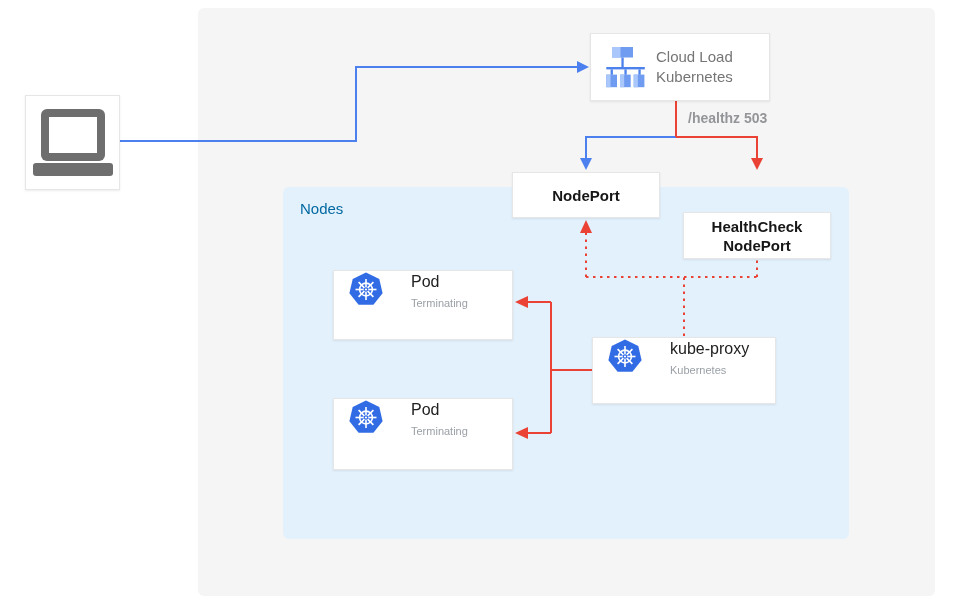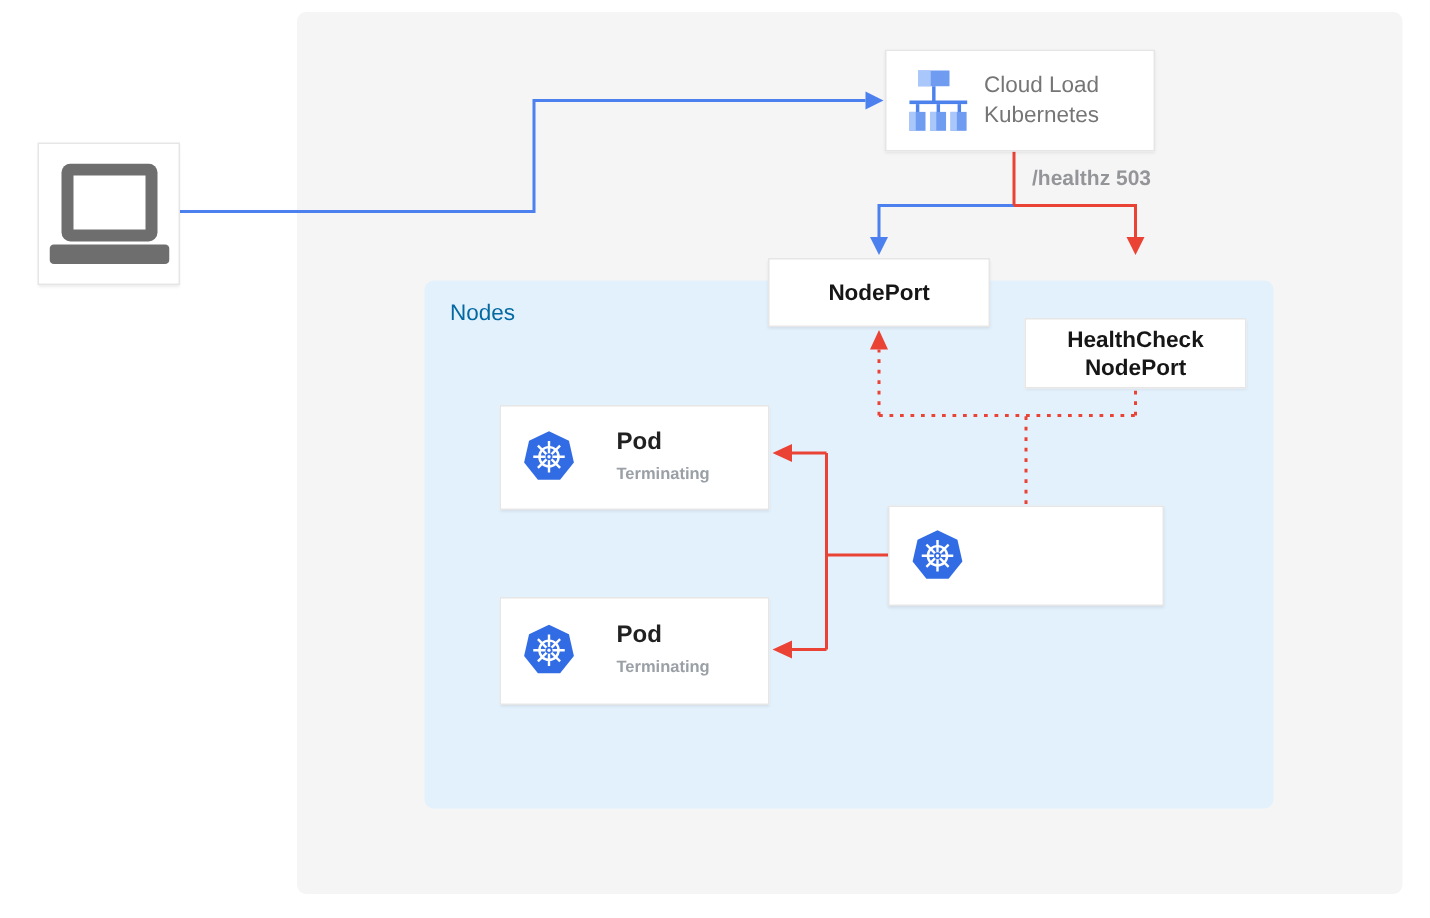--- a/index.html
+++ b/index.html
@@ -27,21 +27,21 @@
 
   .clb-card { left:590px; top:33px; width:180px; height:68px;
               display:flex; align-items:center; gap:10px; padding-left:15px; }
   .clb-text { color:#757575; font-size:15px; line-height:20px; }
 
   .port-card { display:flex; align-items:center; justify-content:center; text-align:center;
                font-weight:bold; color:#161616; font-size:15px; line-height:19px; }
   .nodeport-card { left:512px; top:172px; width:148px; height:46px; }
   .hc-card       { left:683px; top:172px; width:148px; height:47px;margin-top:40px; }
 
-  .entity-card { display:flex; align-items:center; gap:26px; padding-left:13px;font-weight:bold; }
+  .entity-card { display:flex; align-items:flex-start; gap:26px; padding-left:13px; }
   .pod1-card { left:333px; top:270px; width:180px; height:70px; }
   .pod2-card { left:333px; top:398px; width:180px; height:72px; }
   .kp-card   { left:592px; top:337px; width:184px; height:67px; }
   .entity-title { font-size:16px; color:#212121; line-height:22px; }
   .entity-sub   { font-size:11px; color:#9aa0a6; line-height:21px; }
 
   .healthz-label { position:absolute; left:688px; top:110px; font-size:14px;
                    font-weight:bold; color:#939598; z-index:2; }
 
   .k8s-icon { width:38px; height:38px; flex:0 0 auto; }
@@ -167,15 +167,19 @@
       <circle cx="19" cy="18.5" r="6.4" fill="none" stroke="#ffffff" stroke-width="1.6"></circle>
       <g stroke="#ffffff" stroke-width="1.6">
         <line x1="19" y1="8" x2="19" y2="29"></line>
         <line x1="8.5" y1="18.5" x2="29.5" y2="18.5"></line>
         <line x1="11.6" y1="11.1" x2="26.4" y2="25.9"></line>
         <line x1="26.4" y1="11.1" x2="11.6" y2="25.9"></line>
       </g>
       <circle cx="19" cy="18.5" r="2.3" fill="#326ce5"></circle>
       <circle cx="19" cy="18.5" r="1.1" fill="#ffffff"></circle>
     </svg>
+    <div>
+      <div class="entity-title">kube-proxy</div>
+      <div class="entity-sub">Kubernetes</div>
+    </div>
   </div>
 
 </div>
 
 </body></html>

